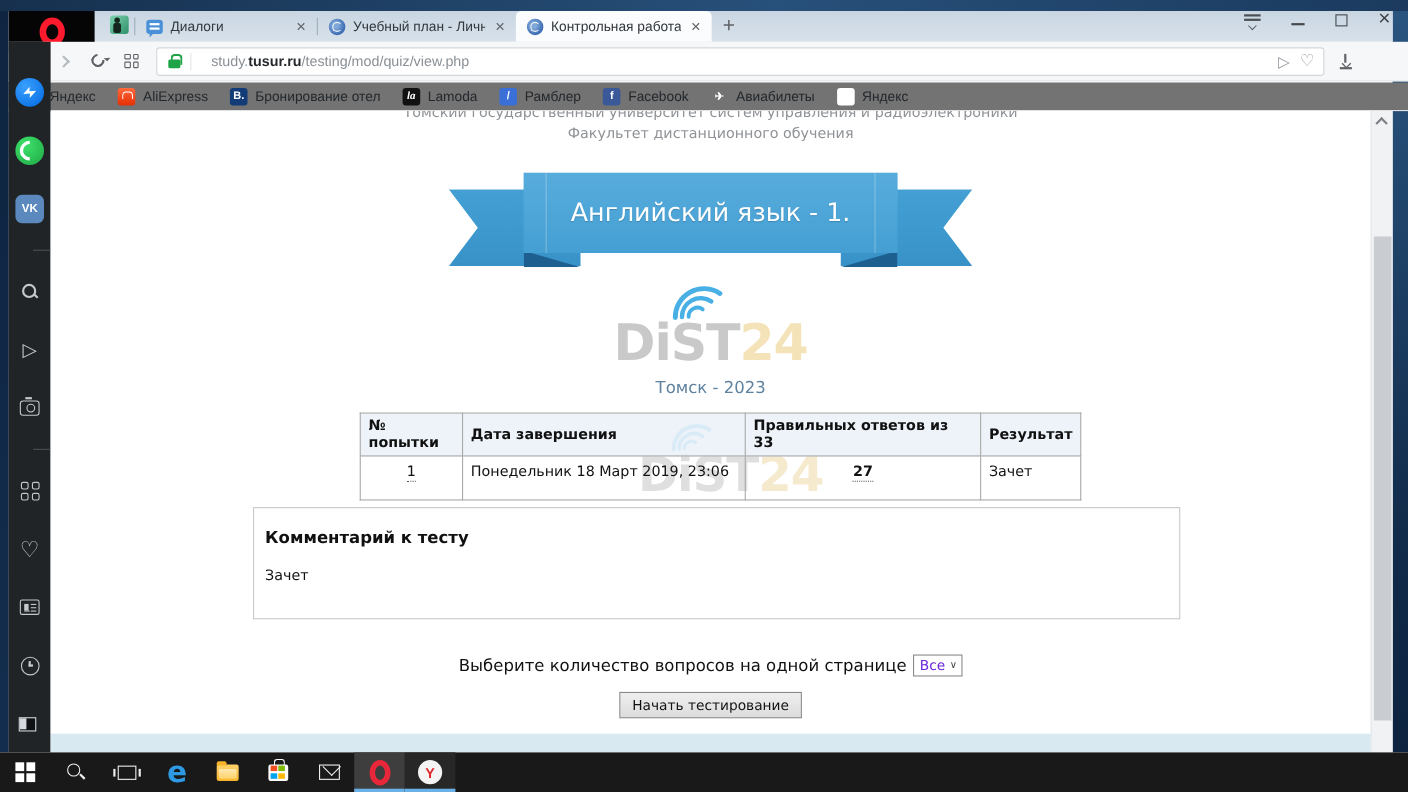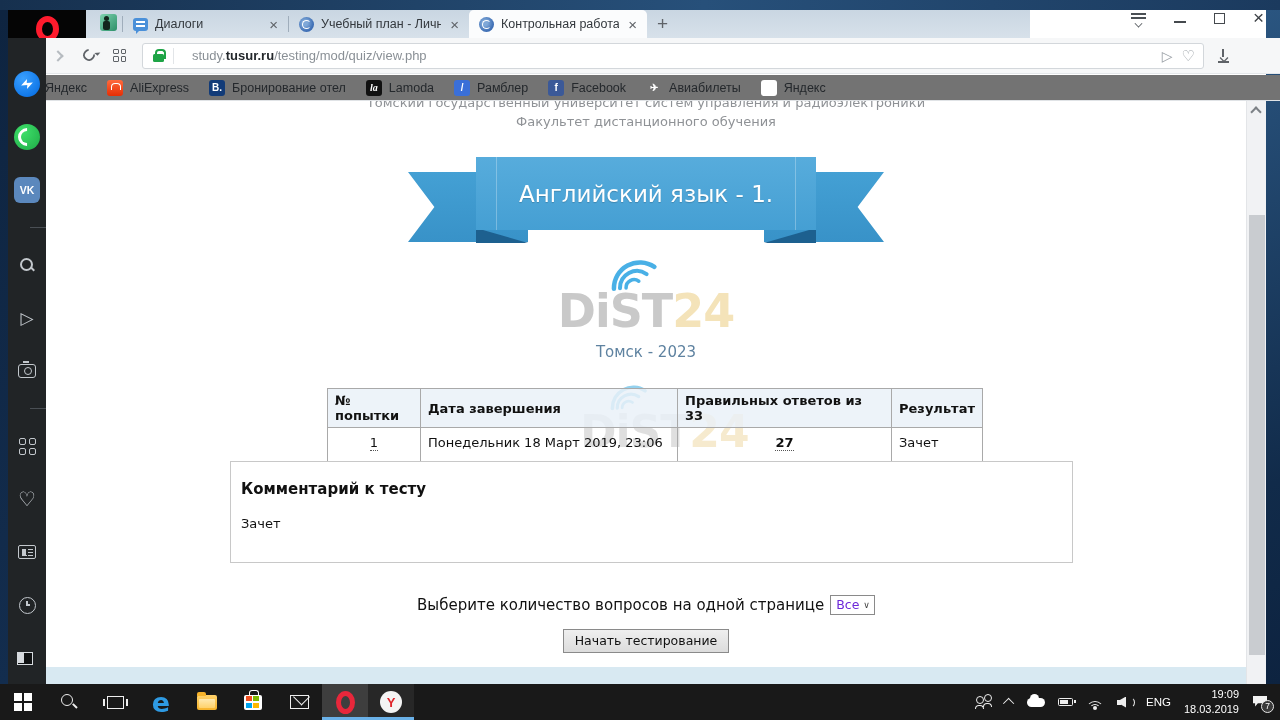--- a/index.html
+++ b/index.html
@@ -6,21 +6,21 @@
   html,body { width:1280px; height:720px; overflow:hidden; }
   body { font-family:"Liberation Sans", sans-serif; }
   .screen { position:relative; width:1280px; height:720px; background:#fff; overflow:hidden; }
 
   
   .wall-top    { position:absolute; left:0; top:0; width:1280px; height:10px; background:linear-gradient(90deg,#16304e,#27507a 55%,#1b3a5e); }
   .wall-left   { position:absolute; left:0; top:10px; width:8px; height:674px; background:linear-gradient(180deg,#0e2440,#132d4e); }
   .wall-right  { position:absolute; left:1266px; top:10px; width:14px; height:674px; background:linear-gradient(160deg,#2a5580,#112b4a 70%,#0d2340); }
 
   
-  .tabstrip { position:absolute; left:8px; top:10px; width:1022px; height:28px; background:linear-gradient(180deg,#c9d6e2,#d7e1ea); display:flex; align-items:stretch; }
+  .tabstrip { position:absolute; left:8px; top:10px; width:1258px; height:28px; background:linear-gradient(180deg,#c9d6e2,#d7e1ea); display:flex; align-items:stretch; }
   .opera-btn { position:absolute; left:0; top:-10px; width:78px; height:38px; background:#050505; display:flex; align-items:center; justify-content:center; gap:12px; }
   .o-logo { width:23px; height:26px; border:6px solid #ff1b2d; border-radius:50%; background:transparent; }
   .pinned-fav { position:absolute; left:92px; top:4px; width:17px; height:17px; border-radius:3px; background:linear-gradient(135deg,#7fd3b0,#2c8f68); overflow:hidden; }
   .pinned-fav::before { content:""; position:absolute; left:4px; top:2px; width:5px; height:5px; border-radius:50%; background:#13251d; }
   .pinned-fav::after { content:""; position:absolute; left:3px; top:7px; width:7px; height:9px; border-radius:2px; background:#13251d; }
   .tab-divider { width:1px; height:16px; background:#9fadbb; align-self:center; }
   .tab { position:relative; display:flex; align-items:center; gap:7px; padding:0 8px 0 10px; width:165px; color:#33383d; font-size:12.5px; }
   .tab.t2 { width:180px; }
   .tab.active { background:#fbfcfd; border-radius:5px 5px 0 0; width:178px; }
   .tab-label { overflow:hidden; white-space:nowrap; flex:1; }
@@ -137,21 +137,21 @@
 
   .logo { position:absolute; left:0; right:0; top:183px; text-align:center; font-weight:700; font-size:46px; letter-spacing:-1px; }
   .logo .g { color:#c9c9c9; }
   .logo .y { color:#f4e3b9; }
   .logo-arcs { position:absolute; left:560px; top:158px; }
   .wm { position:absolute; left:534px; top:305px; z-index:0; opacity:.8; font-weight:700; font-size:44px; letter-spacing:-1px; }
   .wm .g { color:#d8d8d8; } .wm .y { color:#f4e6c2; }
   .wm-arcs { position:absolute; left:26px; top:-22px; }
   .tomsk { position:absolute; left:0; right:0; top:242px; text-align:center; font-size:15px; color:#5e82a0; }
 
-  .rtable { position:absolute; left:281px; top:287px; z-index:1; border-collapse:collapse; font-size:13px; color:#111; }
+  .rtable { position:absolute; left:281px; top:274px; z-index:1; border-collapse:collapse; font-size:13px; color:#111; }
   .rtable th, .rtable td { border:1px solid #a9a9a9; padding:4px 7px; }
   .rtable th { background:rgba(233,240,248,.82); font-weight:700; text-align:left; height:26px; }
   .rtable td { height:40px; vertical-align:top; padding-top:7px; background:transparent; }
   .c1 { width:93px; } .c2 { width:257px; } .c3 { width:214px; } .c4 { width:90px; }
   .td-center { text-align:center; }
   .dotlink { border-bottom:1px dotted #555; cursor:pointer; }
   .bold { font-weight:700; }
 
   .comment-box { position:absolute; left:184px; top:360px; width:843px; height:102px; border:1px solid #c8c8c8; background:#fff; z-index:1; }
   .comment-title { position:absolute; left:10px; top:18px; font-size:15px; font-weight:700; color:#111; }
@@ -490,40 +490,15 @@
     <div class="tb-btn">
         <span class="mail-icon"></span>
       </div>
     <div class="tb-btn active">
         <span class="opera-tb"></span>
       </div>
     <div class="tb-btn active2">
         <span class="ybro">Y</span>
       </div>
 
-    <div class="tray">
-      <span class="ppl-icon">
-          <i class="ppl-base"></i>
-          <i class="ppl-base2"></i>
-        </span>
-      <span class="chevup"></span>
-      <span class="cloud"></span>
-      <span class="batt"></span>
-      <span class="wifi">
-          <i></i>
-          <i></i>
-          <i></i>
-        </span>
-      <span class="vol">
-          <i></i>
-        </span>
-      <span class="lang">ENG</span>
-      <span class="clockbox">
-        <div>19:09</div>
-        <div>18.03.2019</div>
-      </span>
-      <span class="notif">
-        <span class="notif-badge">7</span>
-      </span>
-    </div>
   </div>
 
 </div>
 
 </body></html>

